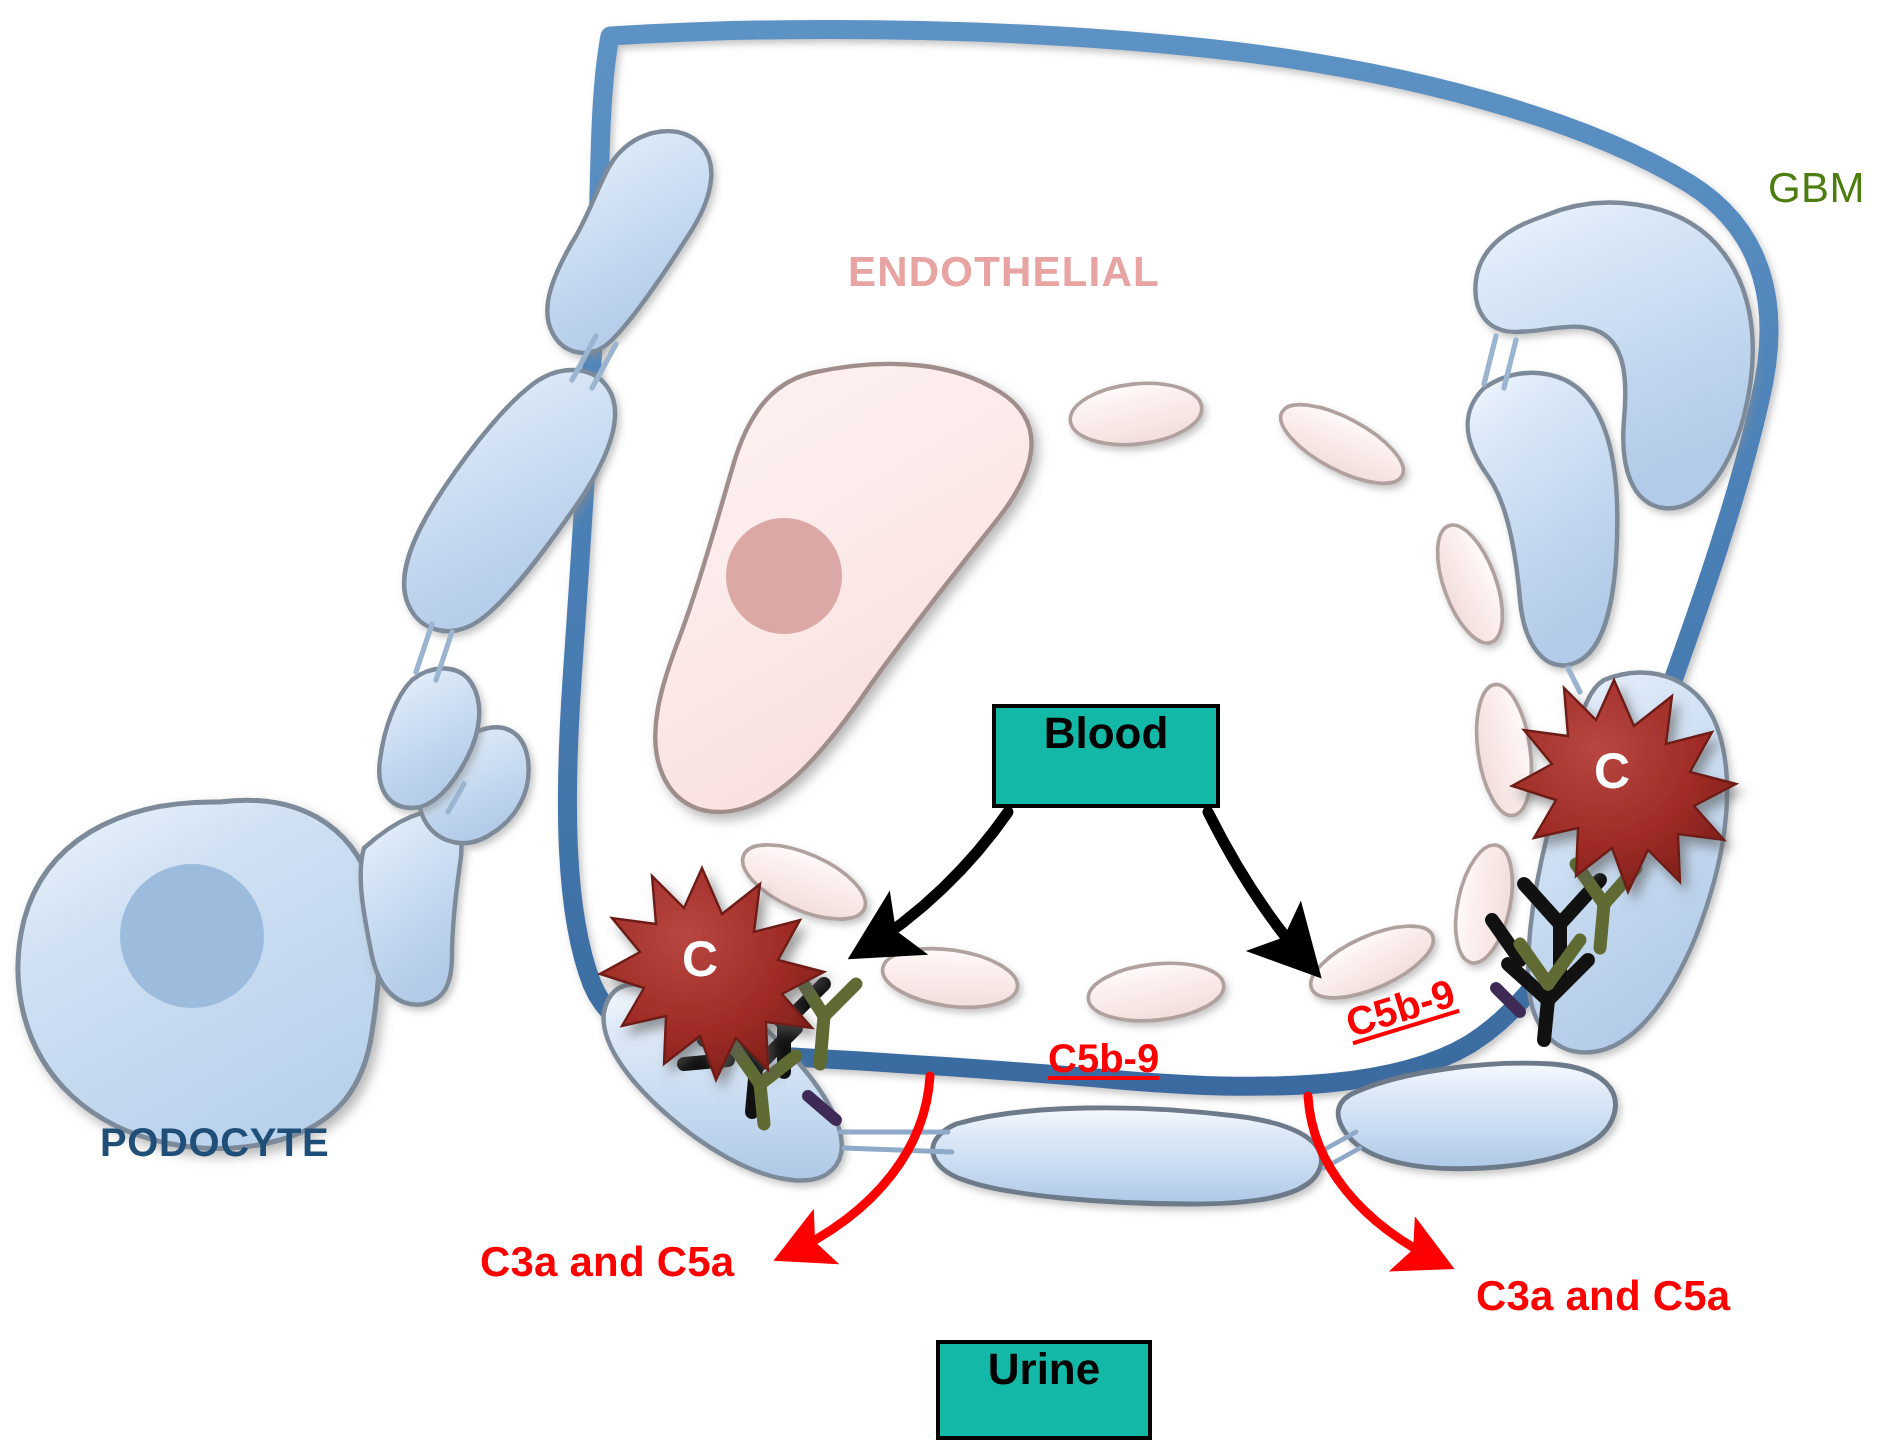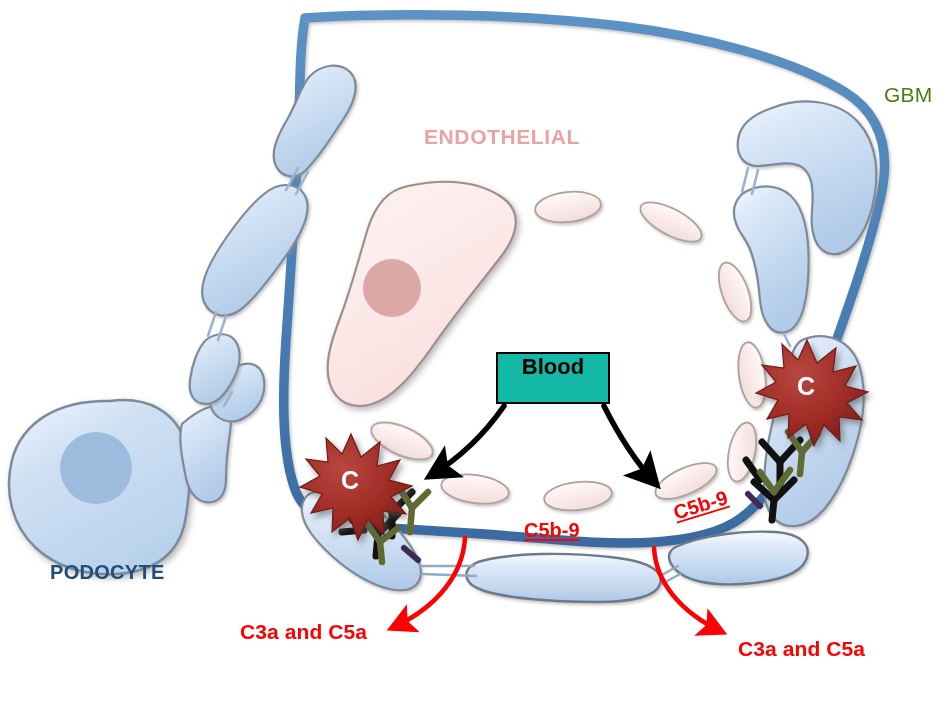--- a/index.html
+++ b/index.html
@@ -397,20 +397,23 @@
   <div class="lbl lbl-endo" style="left:424px; top:124px; width:190px;">
     <div>ENDOTHELIAL</div>
   </div>
 
   <div class="lbl lbl-podo" style="left:50px; top:516px;margin-top:45px;">PODOCYTE</div>
 
   <div class="boxlbl" style="left:496px; top:352px; width:110px; height:48px;">
     <span>Blood</span>
   </div>
 
+  <div class="boxlbl" style="left:468px; top:670px; width:104px; height:46px;">
+    <span>Urine</span>
+  </div>
 
   <div class="lbl lbl-c5b9" style="left:524px; top:519px;">C5b-9</div>
 
   <div class="lbl lbl-c5b9" style="left:674px; top:502px; transform:rotate(-17deg); transform-origin:left center;">C5b-9</div>
 
   <div class="lbl lbl-c3a" style="left:240px; top:620px;">C3a and C5a</div>
 
   <div class="lbl lbl-c3a" style="left:738px; top:637px;">C3a and C5a</div>
 
   <div class="cglyph" style="left:336px; top:466px; width:28px;">C</div>

